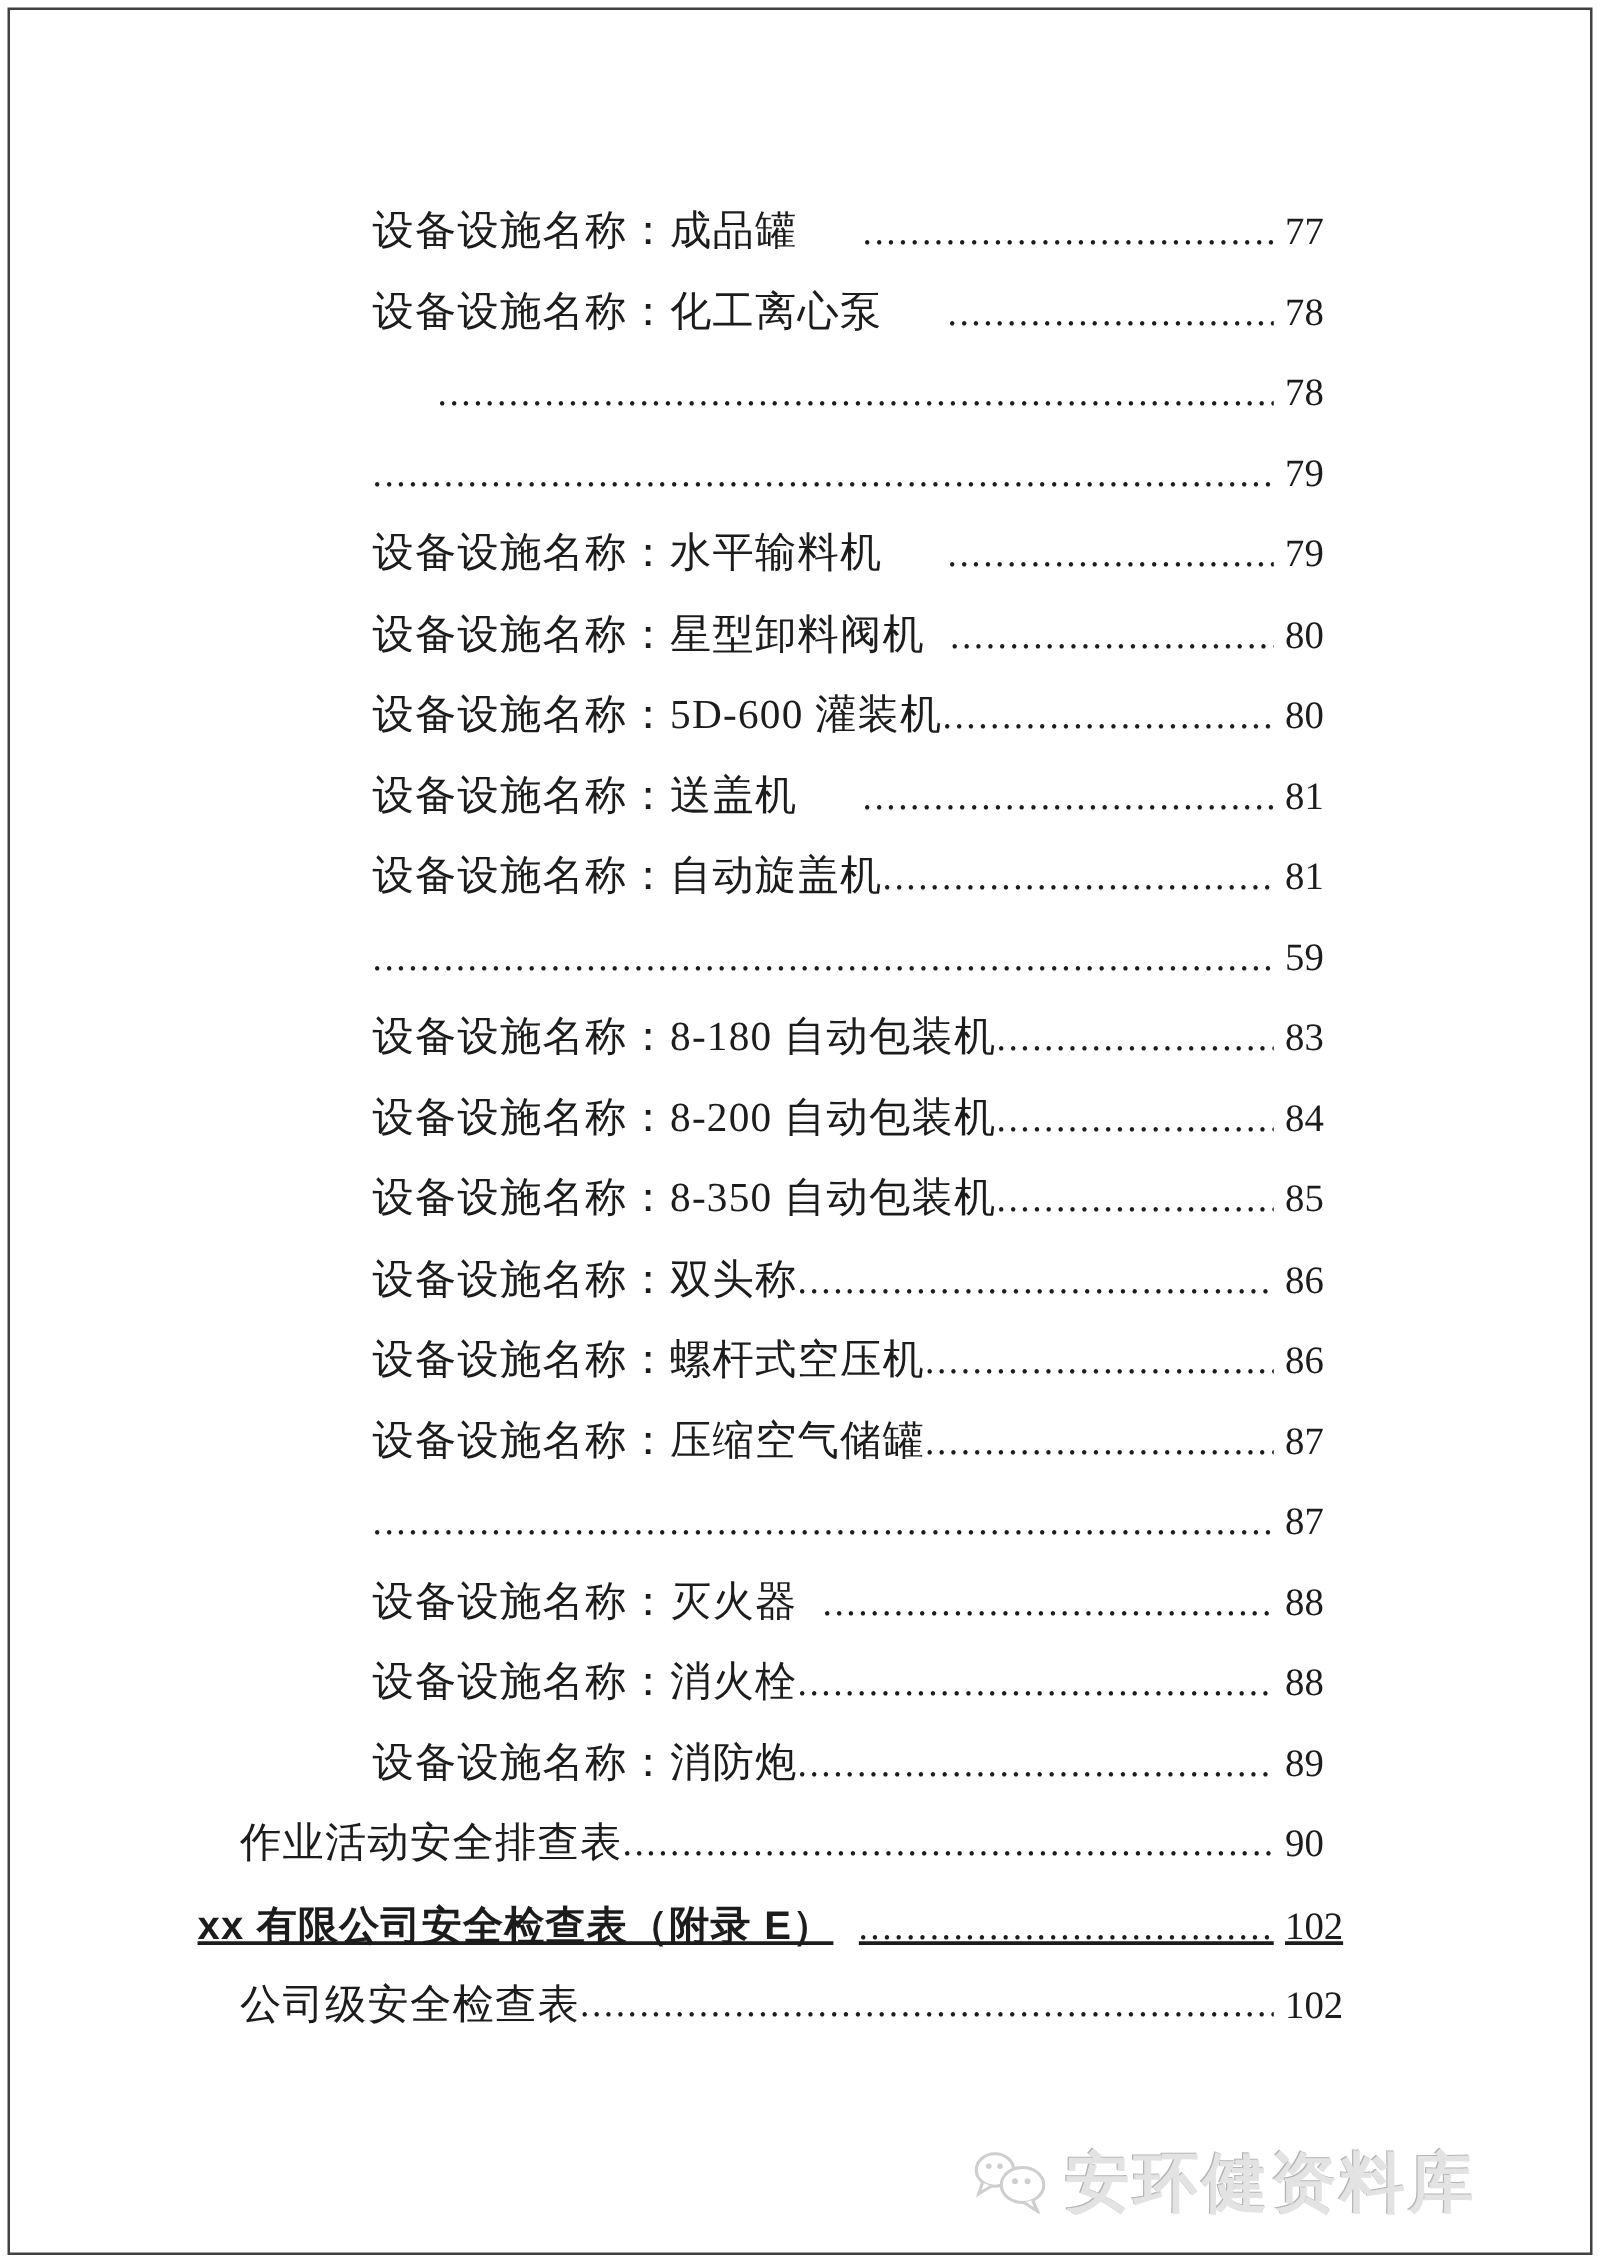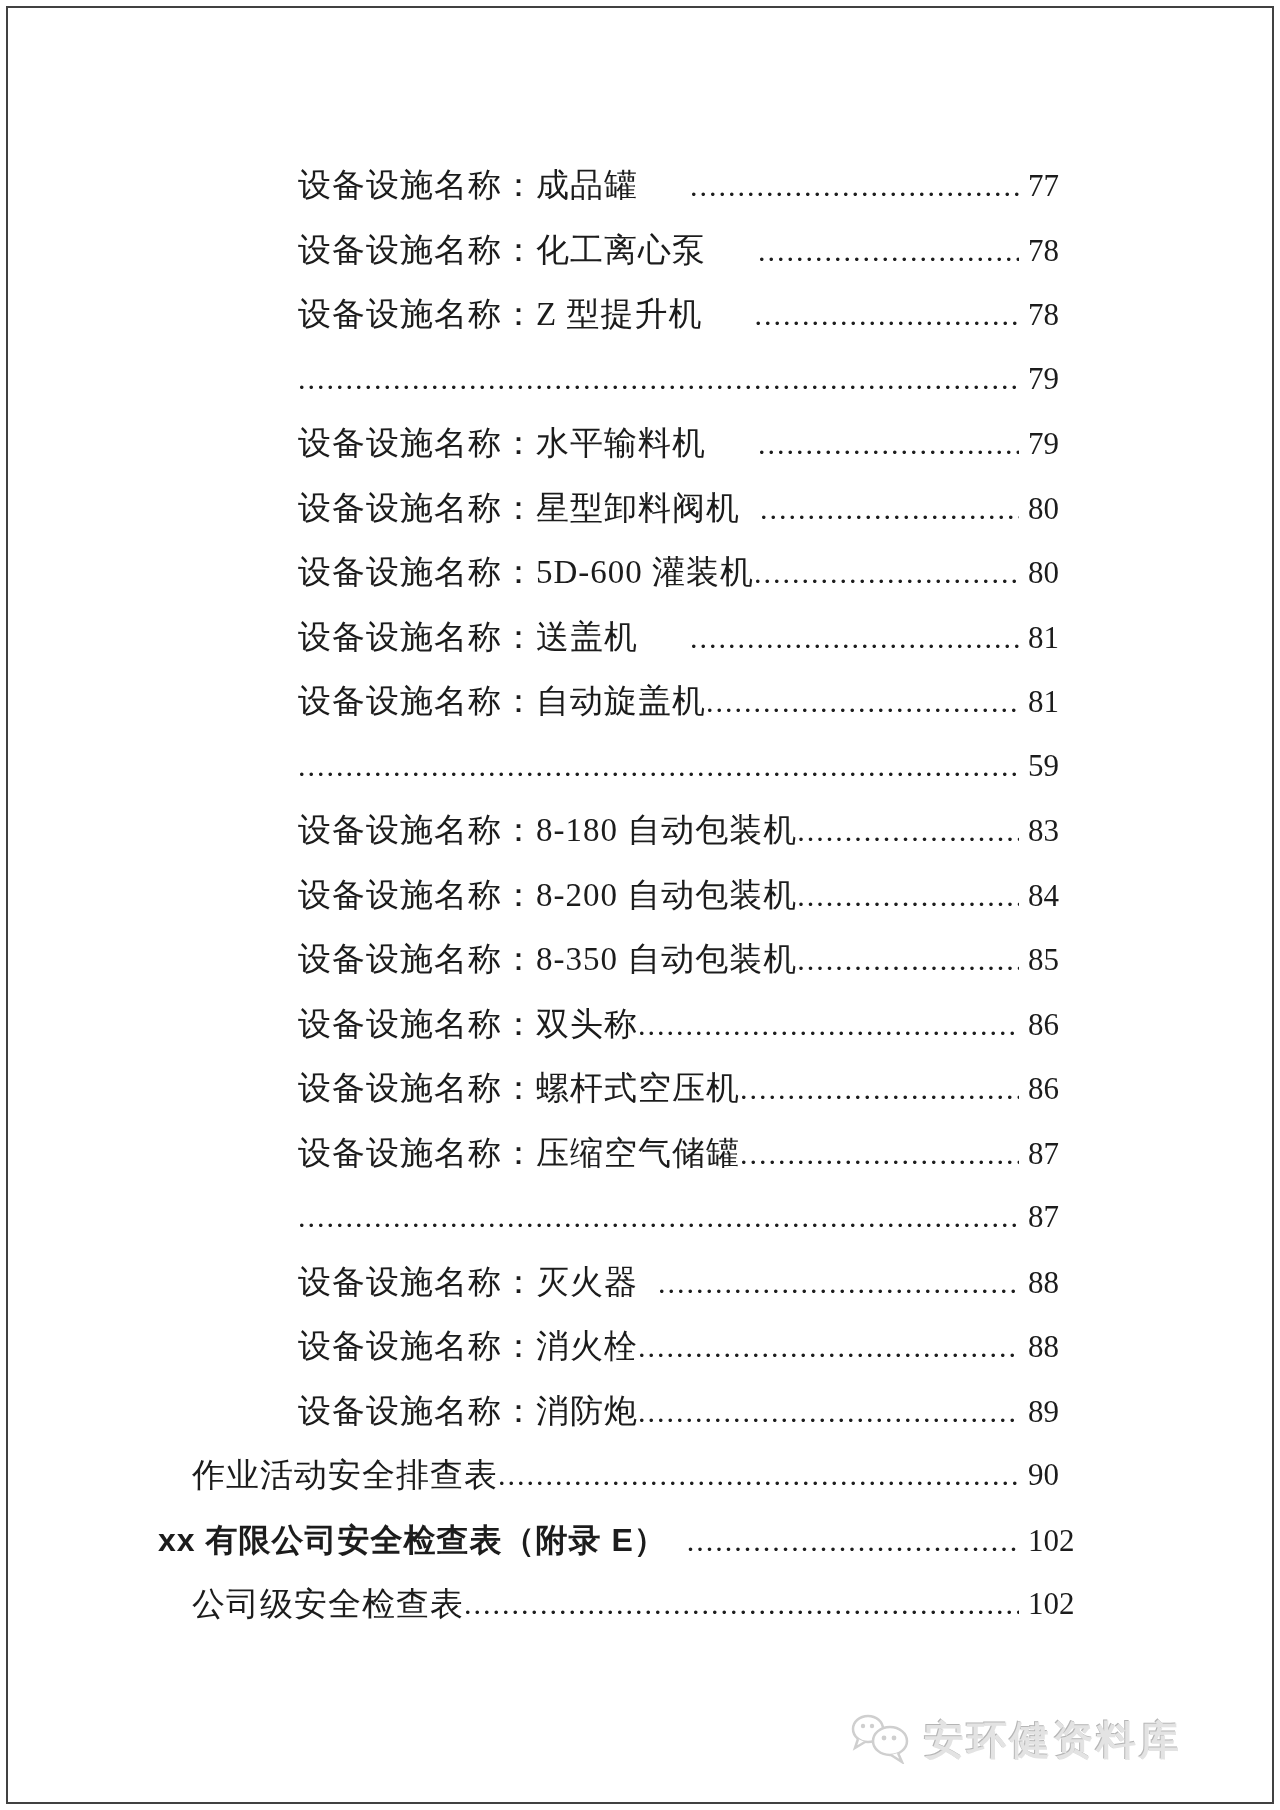--- a/index.html
+++ b/index.html
@@ -34,21 +34,21 @@
     height: 64.5px;
     line-height: 64.5px;
     white-space: nowrap;
   }
   .row .label {
     font-size: 33px;
     letter-spacing: 1px;
   }
   .lvl-item   { padding-left: 298px; justify-content: center; }
   .lvl-section{ padding-left: 192px; align-items: flex-end; }
-  .lvl-chapter{ padding-left: 158px; }
+  .lvl-chapter{ padding-left: 158px; text-decoration: underline; }
   .lvl-chapter .label {
     font-family: "Liberation Sans", "DejaVu Sans", sans-serif;
     font-weight: bold;
     font-size: 32px;
   }
   .spacer { display: inline-block; height: 1px; }
   .sp-no { width: 0; }
   .sp-sm { width: 20px; }
   .sp-lg { width: 52px; }
   .leader {
@@ -71,21 +71,21 @@
     position: absolute;
     top: 1712px;
     right: 98px;
     display: flex;
     align-items: center;
     gap: 10px;
   }
   .brand-text {
     font-family: "Liberation Sans", "DejaVu Sans", sans-serif;
     font-weight: bold;
-    font-size: 40px;
+    font-size: 52px;
     letter-spacing: 3px;
     color: #e3e3e3;
     text-shadow: -1px -1px 0 #b5b5b5, 1px 1px 0 #ffffff;
   }
 </style>
 </head>
 <body>
 
 <div class="page-frame"></div>
 
@@ -98,21 +98,20 @@
   </div>
 
   <div class="row lvl-item">
     <span class="label">设备设施名称：化工离心泵</span>
     <span class="spacer sp-lg"></span>
     <span class="leader"></span>
     <span class="page-num">78</span>
   </div>
 
   <div class="row lvl-item">
-    <span class="label">设备设施名称：Z 型提升机</span>
     <span class="spacer sp-lg"></span>
     <span class="leader"></span>
     <span class="page-num">78</span>
   </div>
 
   <div class="row lvl-item">
     <span class="spacer sp-no"></span>
     <span class="leader"></span>
     <span class="page-num">79</span>
   </div>

